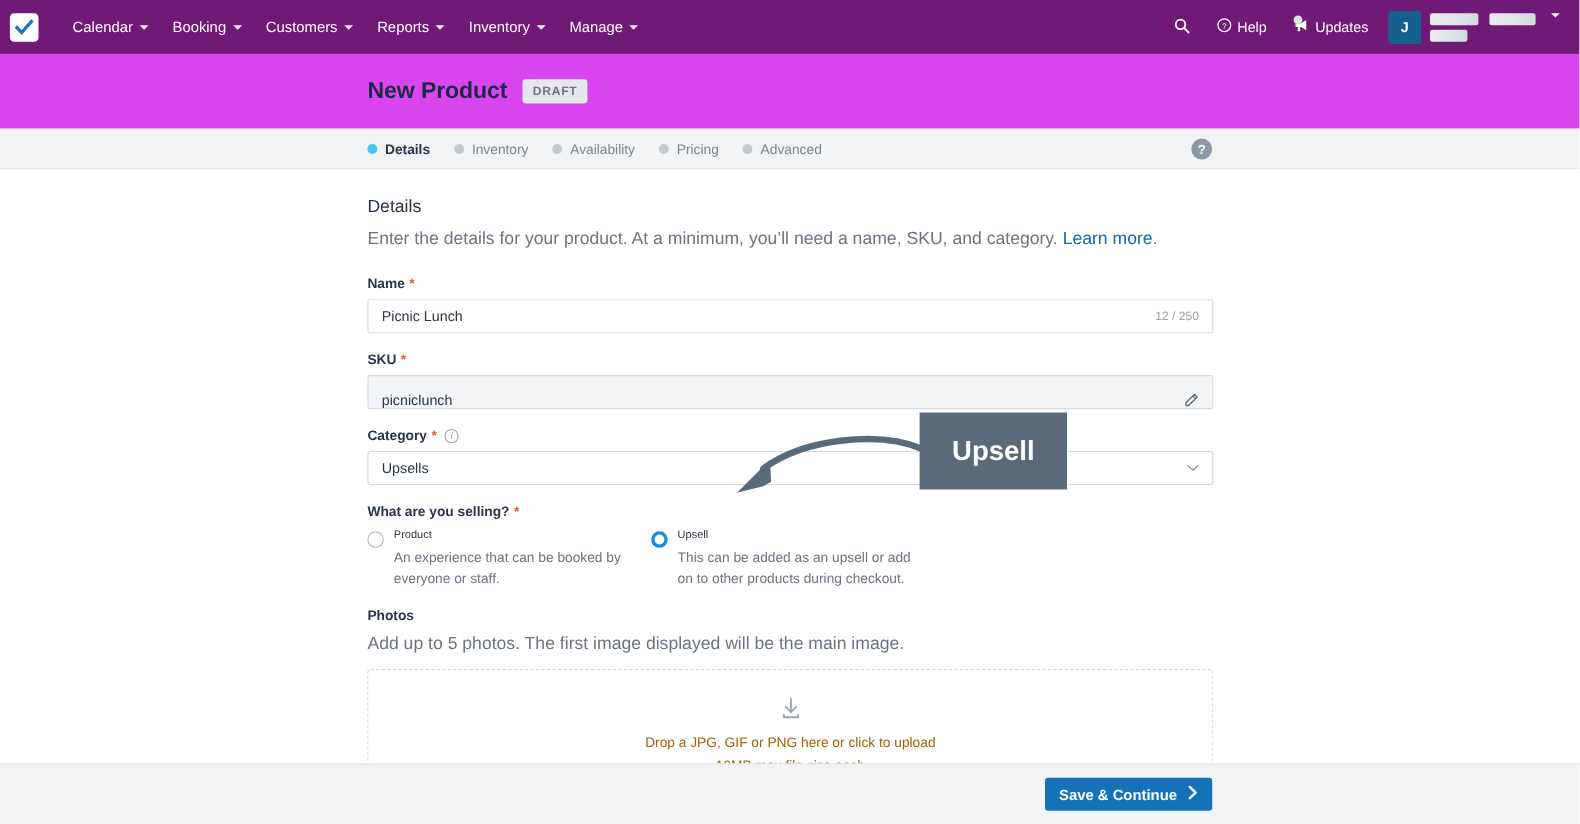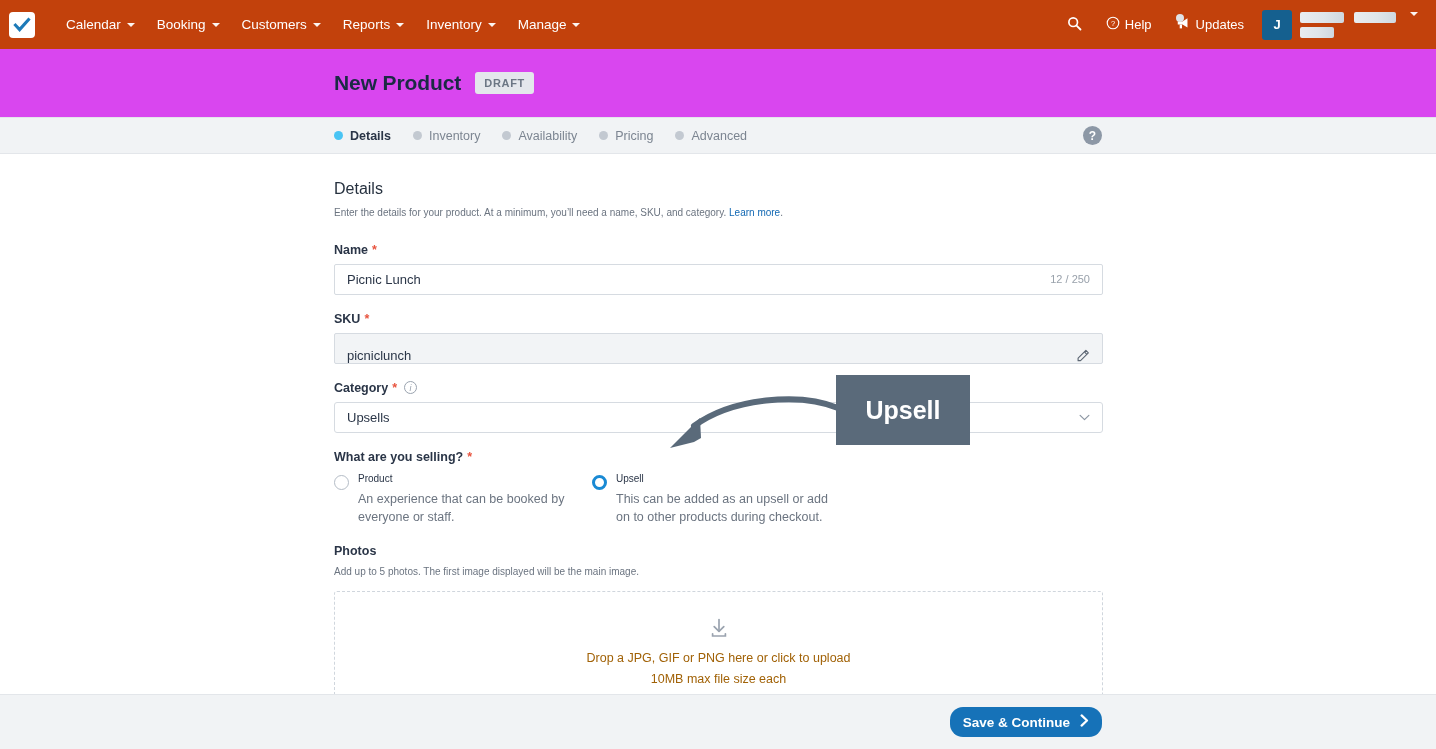--- a/index.html
+++ b/index.html
@@ -5,21 +5,21 @@
   * { box-sizing: border-box; margin: 0; padding: 0; }
   html, body {
     width: 1436px; height: 749px;
     font-family: "Liberation Sans", sans-serif;
     background: #ffffff;
     overflow: hidden;
   }
 
   
   .topnav {
-    height: 49px; background: #c2410c;
+    height: 49px; background: #701a75;
     display: flex; align-items: center;
     position: relative;
   }
   .logo-box {
     width: 26px; height: 26px; background: #ffffff;
     border-radius: 4px; margin-left: 9px;
     display: flex; align-items: center; justify-content: center;
     flex: 0 0 auto;
   }
   .logo-box svg { display: block; }
@@ -105,21 +105,21 @@
     position: absolute; right: 334px;
     width: 19px; height: 19px; border-radius: 50%;
     background: #8d98a6; color: #fff; font-size: 12px; font-weight: bold;
     display: flex; align-items: center; justify-content: center;
     cursor: pointer;
   }
 
   
   .content { padding: 26px 334px 0 334px; background: #fff; position: relative; }
   .sec-title { font-size: 16px; color: #26313f; margin-bottom: 8px; }
-  .sec-desc { font-size: 10px; color: #6b7480; line-height: 1.45; margin-bottom: 22px; }
+  .sec-desc { font-size: 16px; color: #6b7480; line-height: 1.45; margin-bottom: 22px; }
   .sec-desc a { color: #1268b3; text-decoration: none; }
 
   .field { margin-bottom: 17px; }
   .flabel {
     font-size: 12.5px; font-weight: bold; color: #2a3547;
     margin-bottom: 7px; display: flex; align-items: center; gap: 4px;
   }
   .req { color: #e8543f; font-weight: bold; }
   .info-icon {
     width: 13px; height: 13px; border-radius: 50%;
@@ -186,21 +186,21 @@
   .arrow-svg { position: absolute; left: 660px; top: 380px; pointer-events: none; }
 
   
   .footer {
     position: absolute; left: 0; bottom: 0; width: 1436px; height: 55px;
     background: #f1f3f5; border-top: 1px solid #e3e6ea;
     display: flex; align-items: center; justify-content: flex-end;
     padding-right: 334px;
   }
   .btn-primary {
-    background: #1672b8; color: #fff; border: none; border-radius: 13px;
+    background: #1672b8; color: #fff; border: none; border-radius: 3px;
     height: 30px; padding: 0 13px; font-size: 13.5px; font-weight: bold;
     display: flex; align-items: center; gap: 10px; cursor: pointer;
     font-family: "Liberation Sans", sans-serif;
   }
 </style>
 </head>
 <body>
 
 <div class="topnav">
   <div class="logo-box">

